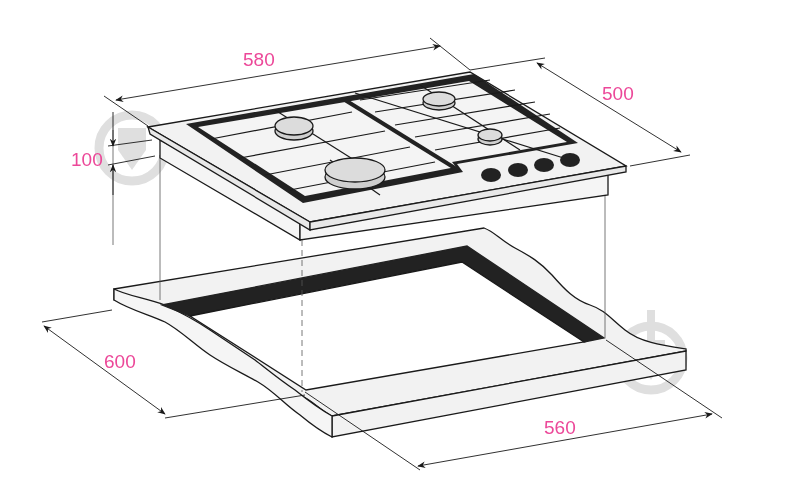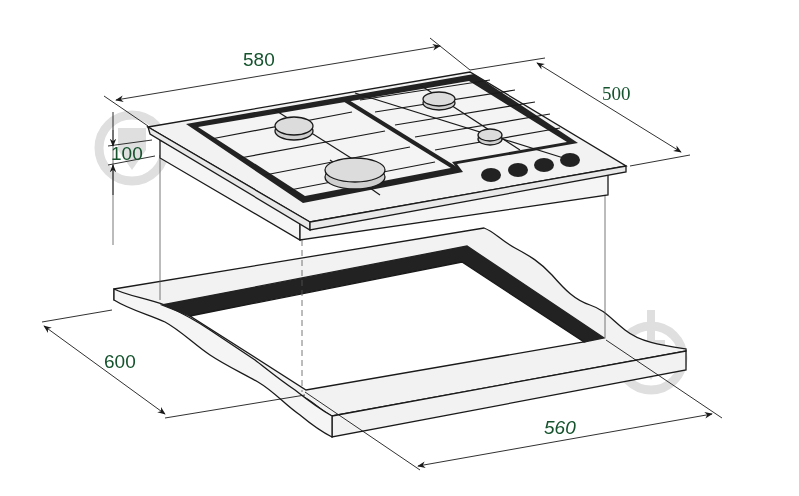--- a/index.html
+++ b/index.html
@@ -1,18 +1,18 @@
 <!DOCTYPE html>
 <html><head>
 <meta charset="utf-8">
 <style>
   html, body { margin: 0; padding: 0; background: #ffffff; }
   body { width: 799px; height: 496px; overflow: hidden; position: relative; font-family: "Liberation Sans", sans-serif; }
   #stage { position: absolute; left: 0; top: 0; width: 799px; height: 496px; }
-  .dim-label { position: absolute; font-family: "Liberation Sans", sans-serif; font-size: 19px; color: #14532d; line-height: 1; white-space: nowrap; }
+  .dim-label { position: absolute; font-family: "Liberation Sans", sans-serif; font-size: 19px; color: #ec4899; line-height: 1; white-space: nowrap; }
   svg { position: absolute; left: 0; top: 0; }
 </style>
 </head>
 <body>
 
 <div id="stage">
 
   <svg width="799" height="496" viewBox="0 0 799 496">
     <defs>
       <marker id="arr" viewBox="0 0 10 10" refX="9" refY="5" markerWidth="9" markerHeight="9" orient="auto-start-reverse">
@@ -131,17 +131,17 @@
       <line x1="165" y1="418" x2="305" y2="395"></line>
       <line x1="44" y1="326" x2="165" y2="414" marker-start="url(#arr)" marker-end="url(#arr)"></line>
 
       <line x1="305" y1="392" x2="420" y2="470"></line>
       <line x1="606" y1="340" x2="722" y2="418"></line>
       <line x1="418" y1="466" x2="712" y2="414" marker-start="url(#arr)" marker-end="url(#arr)"></line>
     </g>
   </svg>
 
   <div class="dim-label" style="left:243px;top:50px;">580</div>
-  <div class="dim-label" style="left:602px;top:84px;font-family:Liberation Serif, serif;">500</div>
-  <div class="dim-label" style="left:71px;top:144px;margin-left:40px;">100</div>
+  <div class="dim-label" style="left:602px;top:84px;">500</div>
+  <div class="dim-label" style="left:71px;top:150px;">100</div>
   <div class="dim-label" style="left:104px;top:352px;">600</div>
-  <div class="dim-label" style="left:544px;top:418px;font-style:italic;">560</div>
+  <div class="dim-label" style="left:544px;top:418px;">560</div>
 </div>
 
 </body></html>

